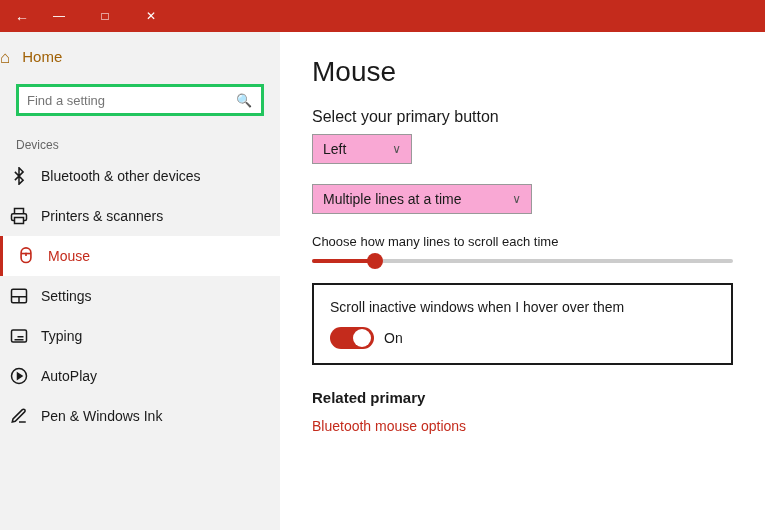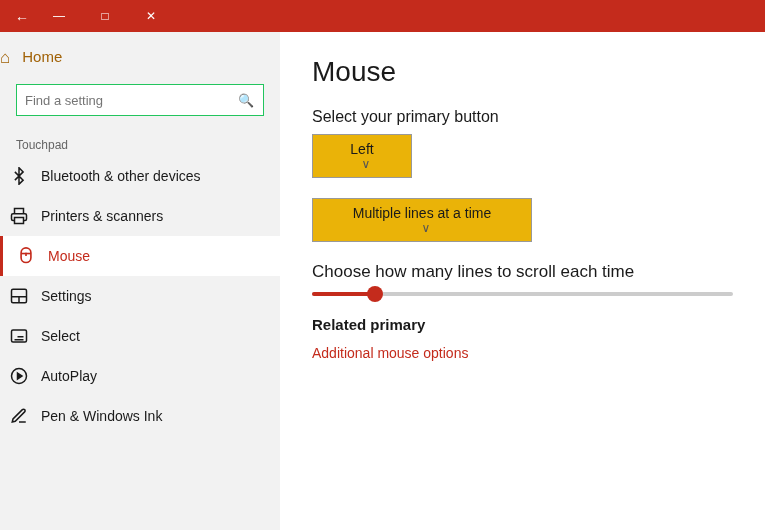--- a/index.html
+++ b/index.html
@@ -81,21 +81,21 @@
       font-weight: 400;
       color: #a16207;
       cursor: pointer;
     }
 
     .search-box {
       margin: 4px 16px 16px 16px;
       display: flex;
       align-items: center;
       background: #fff;
-      border: 1px solid #22c55e;
+      border: 3px solid #22c55e;
       height: 32px;
       padding: 12px 8px;
     }
     .search-box input {
       border: none;
       outline: none;
       flex: 1;
       font-size: 13px;
       background: transparent;
       color: #333;
@@ -159,32 +159,31 @@
       margin-bottom: 8px;
     }
 
     .dropdown {
       display: flex;
       align-items: center;
       justify-content: space-between;
       border: 1px solid #999;
       padding: 6px 10px;
       cursor: pointer;
-      background: #eab308;
+      background: #f9a8d4;
       margin-bottom: 20px;
       font-size: 14px;
       color: #1a1a1a;
-      flex-direction: column;
     }
     .dropdown-left { width: 100px; }
     .dropdown-right { width: 220px; }
     .dropdown-arrow { color: #555; font-size: 12px; margin-left: 8px; }
 
     .slider-section { margin-bottom: 20px; }
-    .slider-label { font-size: 17px; color: #1a1a1a; margin-bottom: 10px; }
+    .slider-label { font-size: 13px; color: #1a1a1a; margin-bottom: 10px; }
     .slider-track {
       width: 100%;
       height: 4px;
       background: #ccc;
       border-radius: 2px;
       position: relative;
     }
     .slider-fill {
       height: 4px;
       background: #c42b1c;
@@ -283,21 +282,21 @@
     <div class="sidebar-home">
       <span class="item-icon icon-home"></span>
       <span>Home</span>
     </div>
 
     <div class="search-box">
       <input type="text" placeholder="Find a setting" style="">
       <span class="search-icon-btn">🔍</span>
     </div>
 
-    <div class="sidebar-section-label">Touchpad</div>
+    <div class="sidebar-section-label">Devices</div>
 
     <div class="sidebar-item">
       <span class="item-icon">
         <svg width="18" height="18" viewBox="0 0 24 24" fill="none" stroke="currentColor" stroke-width="2">
           <polyline points="6.5 6.5 17.5 17.5 12 23 12 1 17.5 6.5 6.5 17.5"></polyline>
         </svg>
       </span>
       <span>Bluetooth &amp; other devices</span>
     </div>
 
@@ -340,21 +339,21 @@
           <rect x="2" y="4" width="20" height="16" rx="2"></rect>
           <line x1="6" y1="9" x2="6" y2="9"></line>
             <line x1="10" y1="9" x2="10" y2="9"></line>
           <line x1="14" y1="9" x2="14" y2="9"></line>
             <line x1="18" y1="9" x2="18" y2="9"></line>
           <line x1="6" y1="13" x2="6" y2="13"></line>
             <line x1="10" y1="13" x2="18" y2="13"></line>
           <line x1="6" y1="17" x2="18" y2="17"></line>
         </svg>
       </span>
-      <span>Select</span>
+      <span>Typing</span>
     </div>
 
     <div class="sidebar-item">
       <span class="item-icon">
         <svg width="18" height="18" viewBox="0 0 24 24" fill="none" stroke="currentColor" stroke-width="2">
           <circle cx="12" cy="12" r="10"></circle>
           <polygon points="10 8 16 12 10 16 10 8" fill="currentColor"></polygon>
         </svg>
       </span>
       <span>AutoPlay</span>
@@ -391,19 +390,28 @@
     
     <div class="slider-section">
       <div class="slider-label">Choose how many lines to scroll each time</div>
       <div class="slider-track">
         <div class="slider-fill"></div>
         <div class="slider-thumb"></div>
       </div>
     </div>
 
     
+    <div class="toggle-box">
+      <div class="toggle-box-label">Scroll inactive windows when I hover over them</div>
+      <div class="toggle-row">
+        <div class="toggle">
+          <div class="toggle-knob"></div>
+        </div>
+        <span class="toggle-status">On</span>
+      </div>
+    </div>
 
     
     <div class="related-settings-title">Related primary</div>
-    <a class="related-link" href="#">Additional mouse options</a>
+    <a class="related-link" href="#">Bluetooth mouse options</a>
 
   </div>
 </div>
 
 </body></html>

